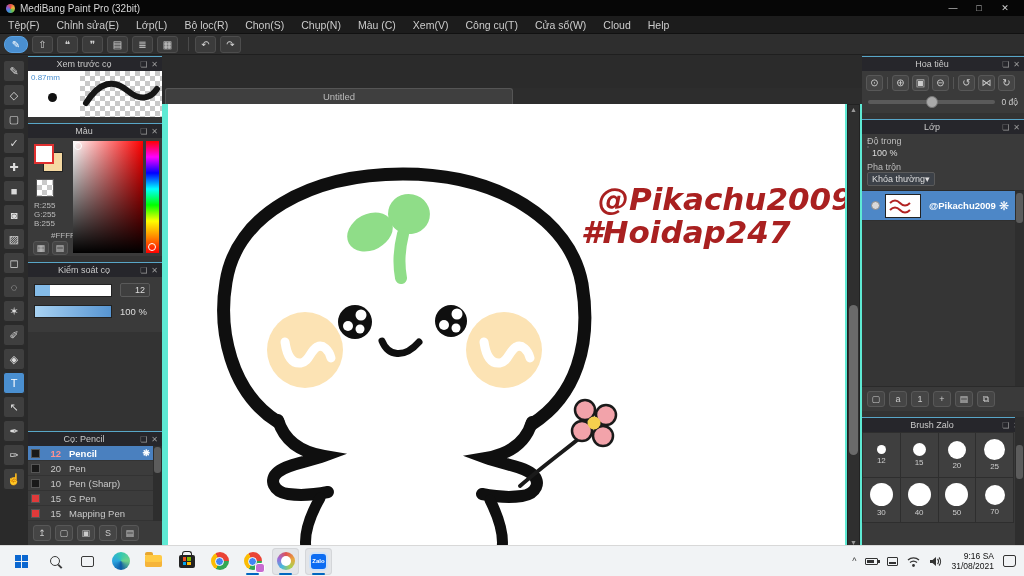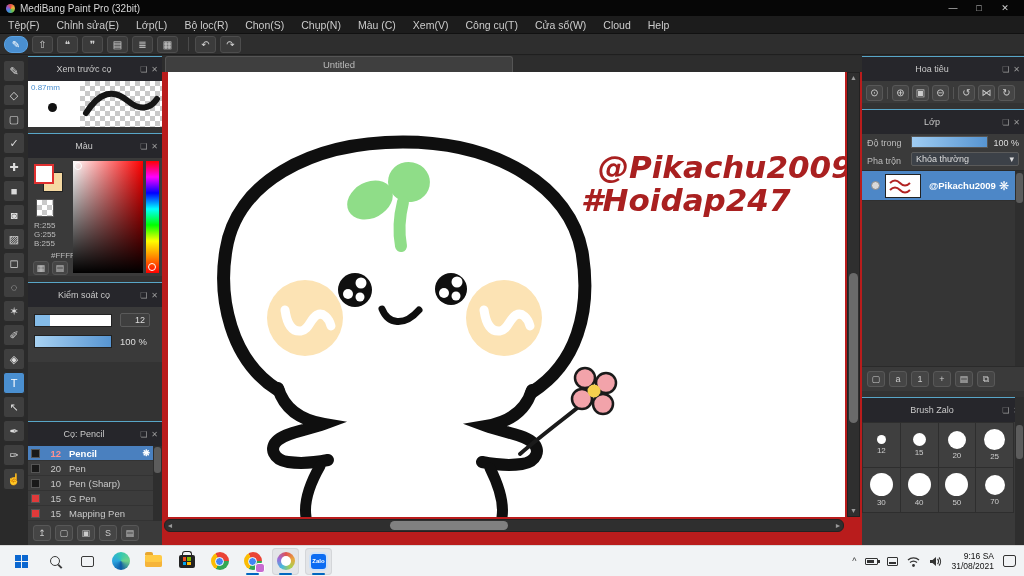--- a/index.html
+++ b/index.html
@@ -20,21 +20,21 @@
   .tb.primary{background:#4a8fd0;border-color:#5aa2e2;color:#fff;border-radius:8px;width:24px;}
   .tsep{width:1px;height:14px;background:#4a4a4a;margin:0 6px;}
   
   .main{position:absolute;top:56px;left:0;right:0;bottom:31px;display:flex;}
   .toolstrip{width:28px;background:#2a2a2a;padding-top:2px;}
   .tool{width:22px;height:22px;margin:2px auto 1px;background:#3f3f3f;border:1px solid #2a2a2a;border-radius:3px;color:#dcdcdc;font-size:11px;line-height:20px;text-align:center;}
   .tool.active{background:#4a8fd0;color:#fff;}
   .leftcol{width:134px;background:#333;display:flex;flex-direction:column;}
   .rightcol{width:162px;background:#333;display:flex;flex-direction:column;}
   .panel{background:#3a3a3a;margin-bottom:6px;}
-  .ph{height:25px;background:#26262b;border-top:1px solid #58a6c8;display:flex;align-items:center;padding:0 4px;}
+  .ph{height:15px;background:#26262b;border-top:1px solid #58a6c8;display:flex;align-items:center;padding:0 4px;}
   .ph .t{flex:1;text-align:center;font-size:9px;color:#c9c9c9;}
   .ph .ic{color:#9a9a9a;font-size:8px;margin-left:4px;}
   .checker{background-color:#fff;background-image:linear-gradient(45deg,#c9c9c9 25%,transparent 25%,transparent 75%,#c9c9c9 75%),linear-gradient(45deg,#c9c9c9 25%,transparent 25%,transparent 75%,#c9c9c9 75%);background-position:0 0,5px 5px;background-size:10px 10px;}
   
   .bp-body{display:flex;height:46px;}
   .bp-left{width:52px;background:#fff;position:relative;}
   .bp-size{position:absolute;top:2px;left:3px;font-size:8px;color:#4a8fd0;}
   .bp-dot{position:absolute;top:22px;left:20px;width:9px;height:9px;background:#111;border-radius:50%;}
   .bp-right{flex:1;}
   
@@ -66,40 +66,40 @@
   .bl-sw{width:9px;height:9px;border:1px solid #555;background:#191919;margin-right:5px;}
   .bl-sw.red{background:#e03a3a;}
   .bl-size{width:16px;text-align:right;margin-right:8px;}
   .bl-name{flex:1;}
   .bl-gear{color:#fff;font-size:9px;}
   .bl-scroll{width:9px;background:#2e2e2e;position:relative;}
   .bl-thumb{position:absolute;top:1px;left:1px;right:1px;height:26px;background:#5c5c5c;border-radius:3px;}
   .bl-foot{display:flex;gap:4px;padding:4px 5px;}
   .fbtn{width:18px;height:16px;background:#454545;border:1px solid #585858;border-radius:3px;color:#ccc;font-size:9px;line-height:14px;text-align:center;}
   
-  .region{flex:1;background:#b91c1c;position:relative;}
+  .region{flex:1;background:#5eead4;position:relative;margin-top:32px;}
   .tabbar{height:16px;background:#2d2d2d;display:flex;}
   .tab{width:348px;margin-left:3px;background:#3f3f3f;border:1px solid #555;border-bottom:none;border-radius:3px 3px 0 0;text-align:center;font-size:9.5px;color:#bbb;line-height:15px;}
   .canvas{position:absolute;top:16px;left:6px;width:677px;height:445px;background:#fff;}
   .vscroll{position:absolute;top:16px;right:2px;width:13px;height:445px;background:#2f2f2f;border:1px solid #222;}
   .vthumb{position:absolute;left:1px;right:1px;top:200px;height:150px;background:#6a6a6a;border-radius:5px;}
   .varrow{position:absolute;left:0;right:0;text-align:center;color:#999;font-size:7px;height:10px;line-height:10px;}
   .hscroll{position:absolute;left:2px;right:18px;top:463px;height:13px;background:#2f2f2f;border:1px solid #222;border-radius:6px;}
   .hthumb{position:absolute;top:1px;bottom:1px;left:225px;width:118px;background:#808080;border-radius:5px;}
   .harrow{position:absolute;top:0;bottom:0;width:10px;color:#999;font-size:7px;line-height:12px;text-align:center;}
   
   .nav-icons{display:flex;align-items:center;gap:3px;padding:4px 4px 2px;}
   .nbtn{width:17px;height:16px;background:#454545;border:1px solid #585858;border-radius:3px;color:#ccc;font-size:10px;line-height:14px;text-align:center;}
   .nsep{width:1px;height:12px;background:#555;margin:0 1px;}
   .nav-slider{display:flex;align-items:center;padding:4px 6px 6px;}
   .ntrack{flex:1;height:4px;background:#5a5a5a;border-radius:2px;position:relative;}
   .nthumb{position:absolute;top:-4px;left:50%;margin-left:-6px;width:12px;height:12px;border-radius:50%;background:#a9a9a9;border:1px solid #777;}
   .ndeg{margin-left:6px;font-size:8.5px;color:#ccc;}
   
-  .ly-row{display:flex;align-items:flex-end;padding:2px 5px;font-size:9px;color:#bbb;}
+  .ly-row{display:flex;align-items:flex-start;padding:2px 5px;font-size:9px;color:#bbb;flex-direction:column;}
   .ly-row .lbl{width:44px;}
   .ly-track{flex:1;height:12px;background:#23272c;border:1px solid #555;position:relative;}
   .ly-fill{position:absolute;inset:0;background:linear-gradient(to right,#9fccf2,#5795d2);}
   .ly-val{margin-left:5px;font-size:9px;color:#ddd;}
   .ly-select{flex:1;height:14px;background:#3c4148;border:1px solid #5a5a5a;border-radius:2px;font-size:9px;color:#ddd;padding:1px 4px;display:flex;}
   .ly-select .cv{flex:1;}
   .cbrow{display:flex;align-items:center;gap:4px;padding:3px 5px;font-size:8.5px;color:#a9a9a9;}
   .cb{width:9px;height:9px;background:#2e2e2e;border:1px solid #777;display:inline-block;margin-right:2px;}
   .cbitem{display:flex;align-items:center;}
   .llist{margin-top:2px;border-top:1px solid #2a2a2a;height:196px;background:#353535;position:relative;}
@@ -425,20 +425,26 @@
         <div class="nbtn">⊙</div>
         <div class="nsep"></div>
         <div class="nbtn">⊕</div>
         <div class="nbtn">▣</div>
         <div class="nbtn">⊖</div>
         <div class="nsep"></div>
         <div class="nbtn">↺</div>
         <div class="nbtn">⋈</div>
         <div class="nbtn">↻</div>
       </div>
+      <div class="nav-slider">
+        <div class="ntrack">
+            <div class="nthumb"></div>
+          </div>
+        <span class="ndeg">0 độ</span>
+      </div>
     </div>
 
     <div class="panel">
       <div class="ph">
         <span class="t">Lớp</span>
         <span class="ic">❏</span>
         <span class="ic">✕</span>
       </div>
       <div class="ly-row">
         <span class="lbl">Độ trong</span>

